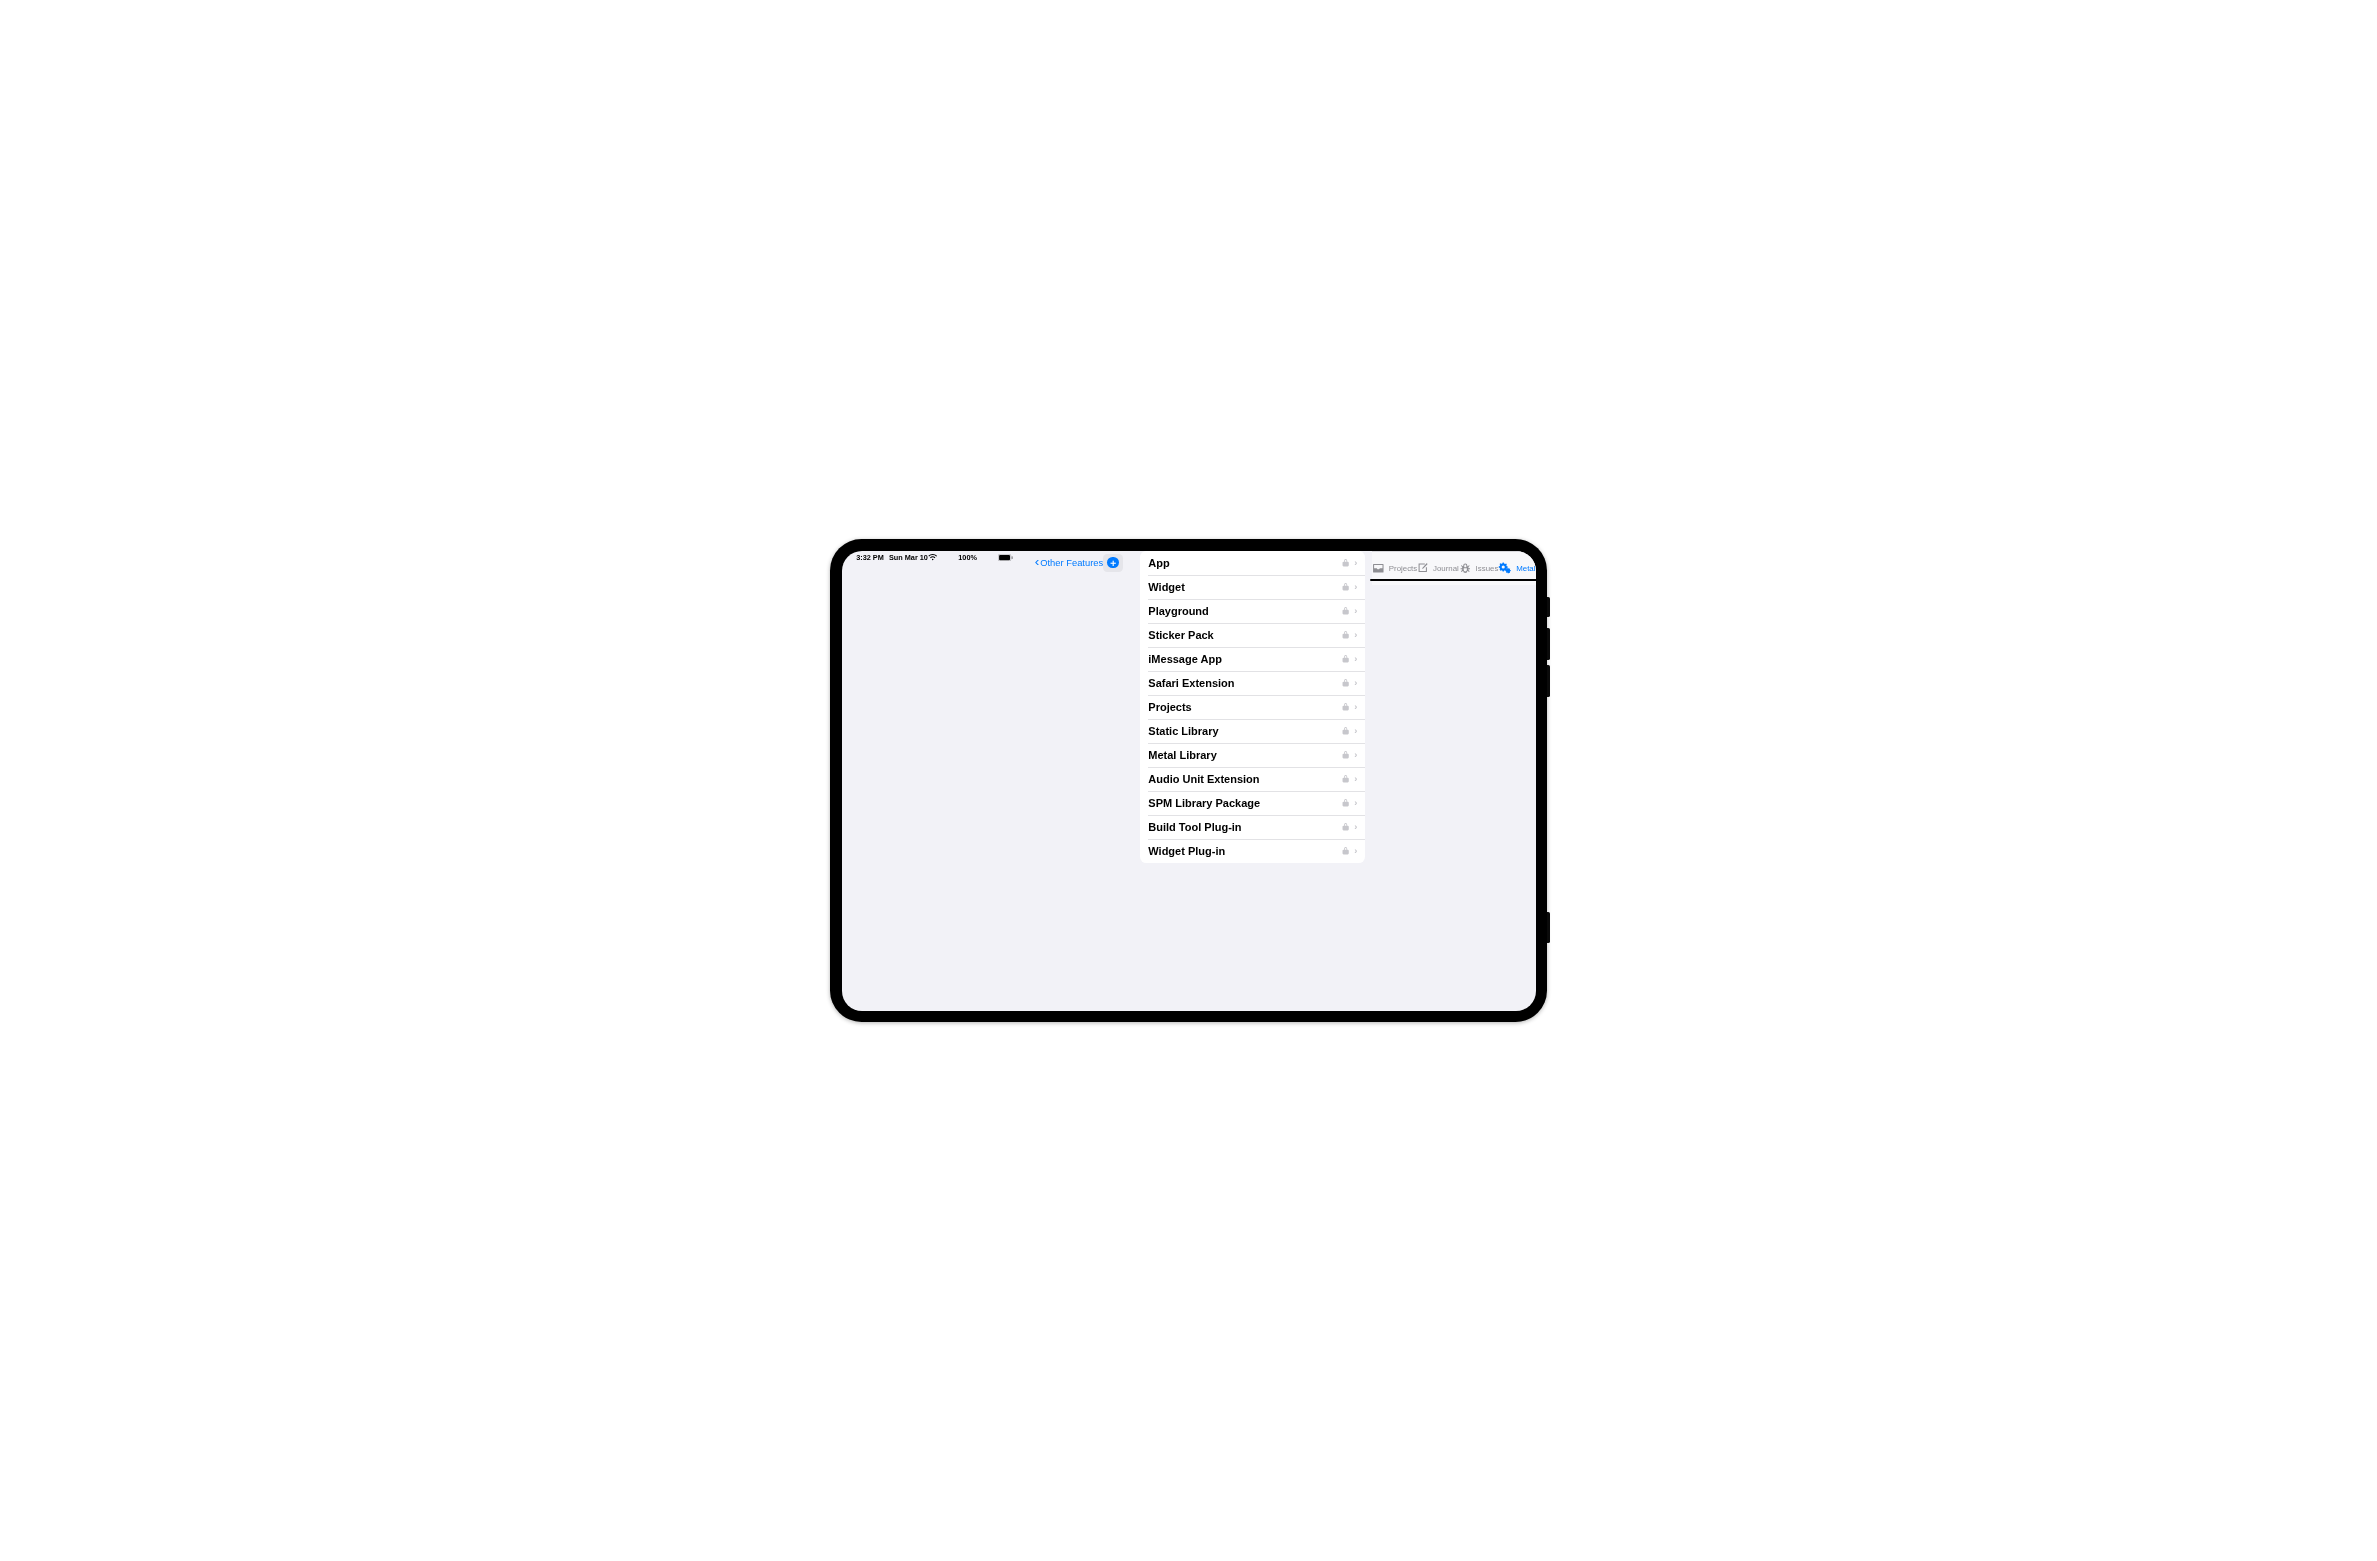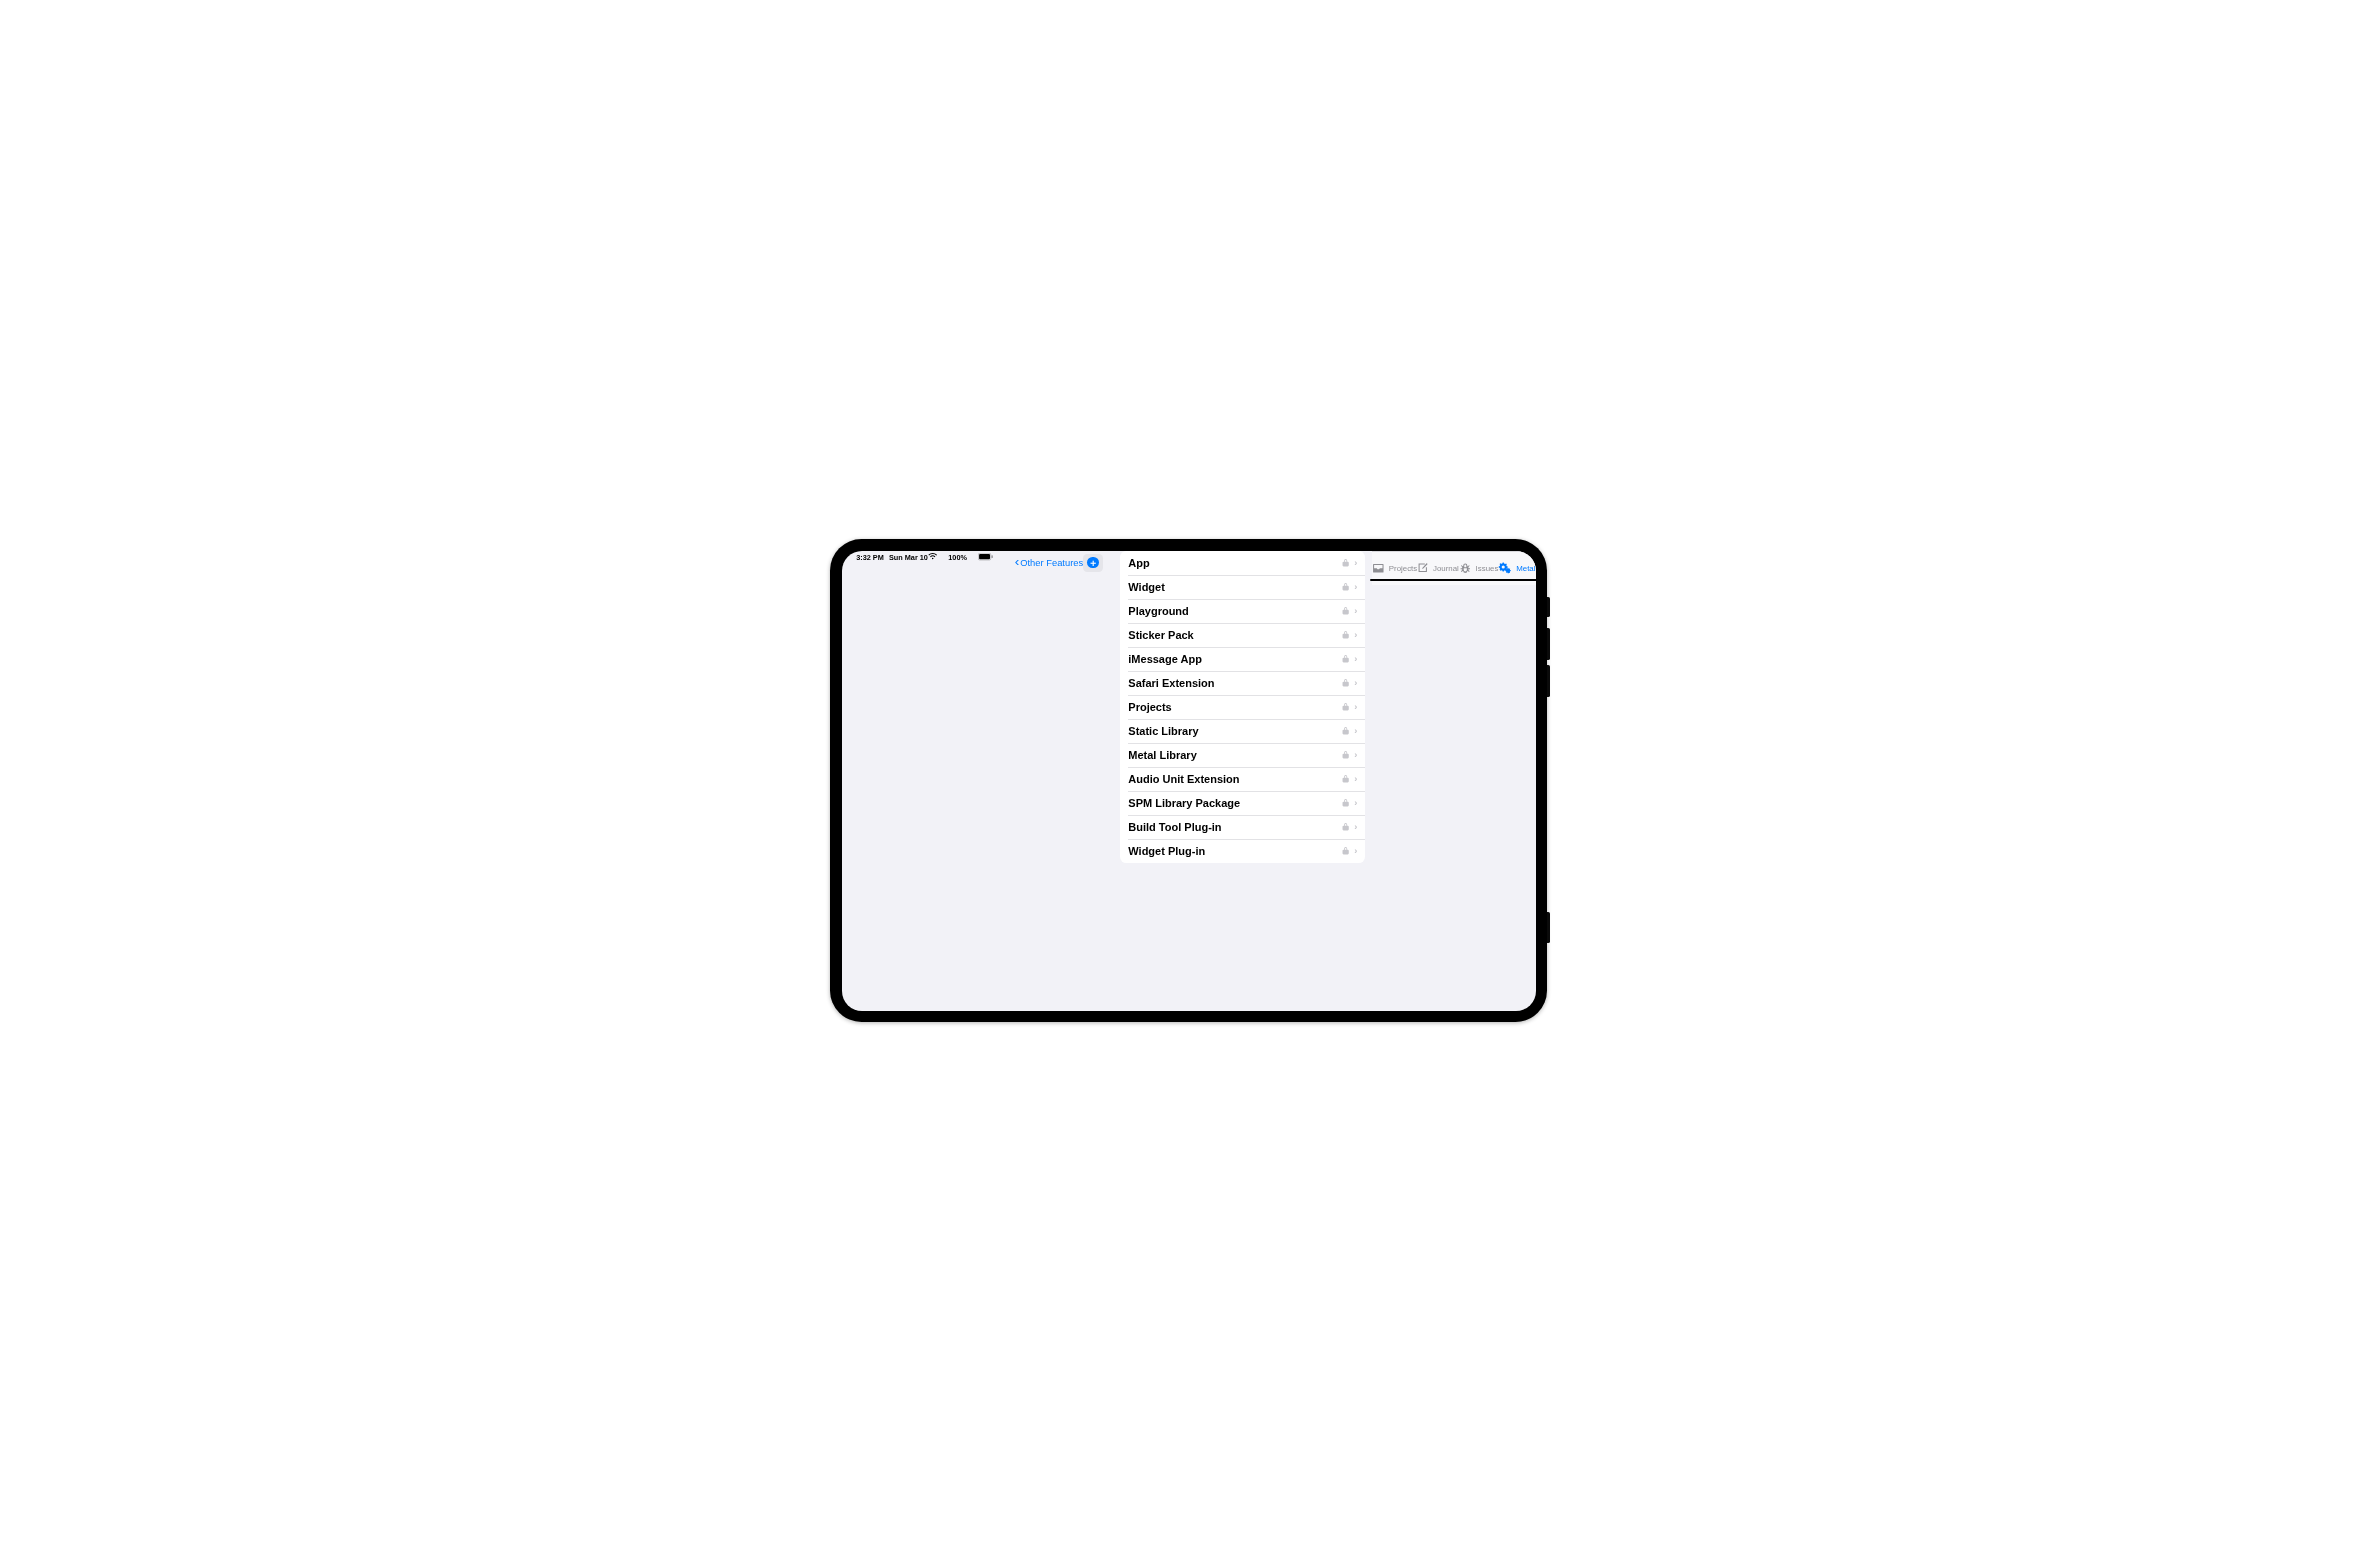--- a/index.html
+++ b/index.html
@@ -58,21 +58,21 @@
   .status-date { font-weight: 700; }
   .status-center {
     position: absolute;
     left: 50%;
     top: 5.2px;
     transform: translateX(-50%);
     display: flex;
     gap: 2.1px;
   }
   .dot { width: 2.6px; height: 2.6px; border-radius: 50%; background: #8e8e93; }
-  .status-right { display: flex; align-items: flex-start; gap: 11px; }
+  .status-right { display: flex; align-items: center; gap: 21px; }
   .wifi-icon svg, .battery-icon svg { display:block; }
   
   .nav-bar {
     height: 24px;
     display: flex;
     align-items: center;
     justify-content: space-between;
     padding: 0 9.4px 0 7.3px;
     flex: 0 0 auto;
   }

